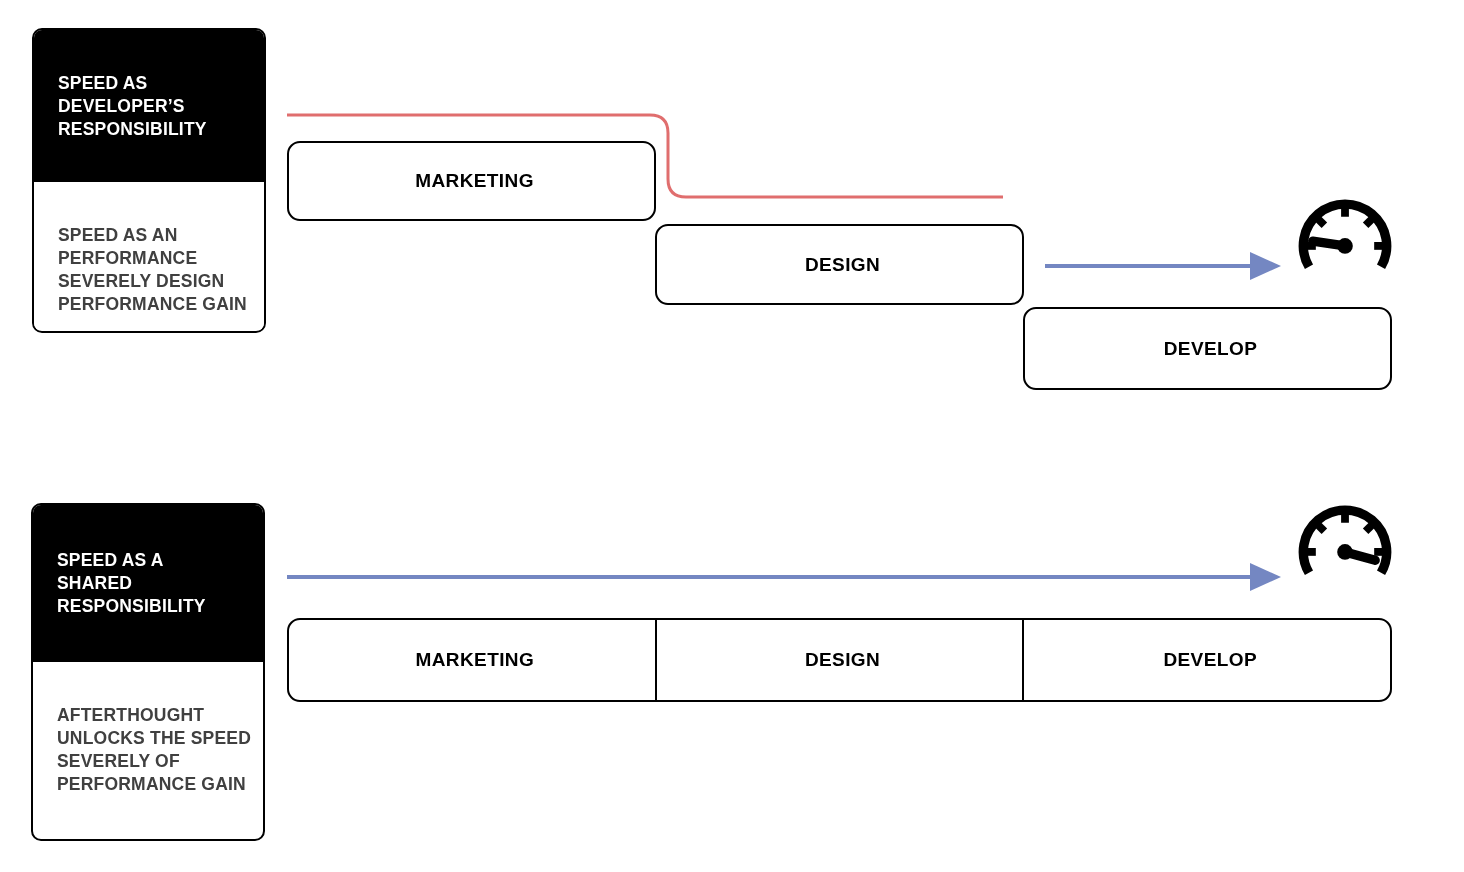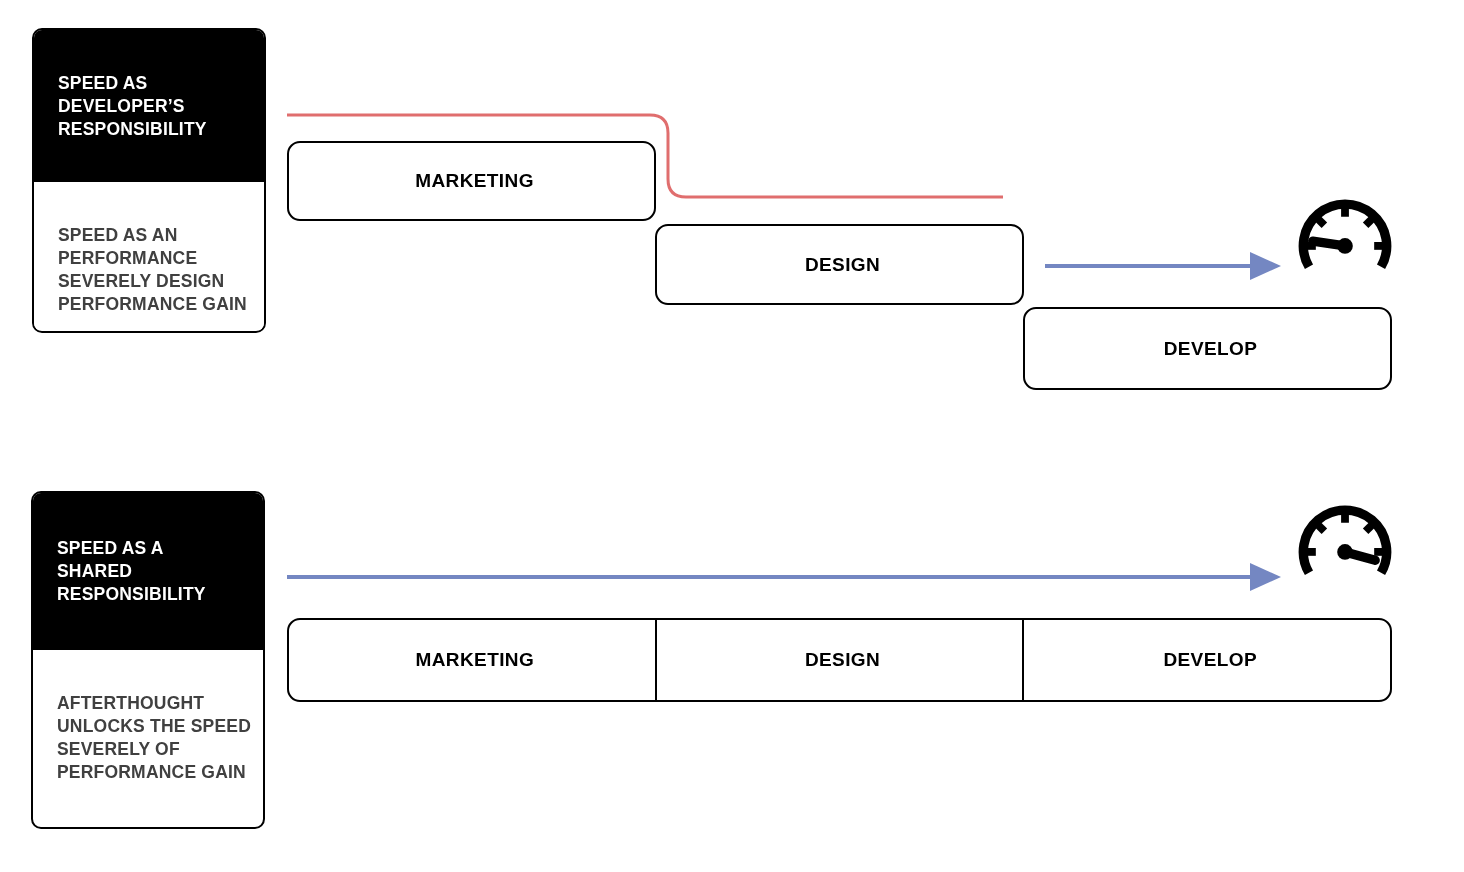--- a/index.html
+++ b/index.html
@@ -44,21 +44,21 @@
     display: block;
     font-size: 17.5px;
     font-weight: 700;
     line-height: 23px;
     letter-spacing: 0.2px;
     white-space: nowrap;
   }
   #card-top { left: 32px; top: 28px; height: 305px; }
   #card-top .card-black { height: 152px; }
   #card-top .card-white { height: 148px; }
-  #card-bottom { left: 31px; top: 491px; height: 338px; }
+  #card-bottom { left: 31px; top: 503px; height: 338px; }
   #card-bottom .card-black { height: 157px; }
   #card-bottom .card-white { height: 148px; }
 
   
   .phase-box {
     position: absolute;
     border: 2.5px solid #000;
     border-radius: 13px;
     background: #fff;
     display: flex;

